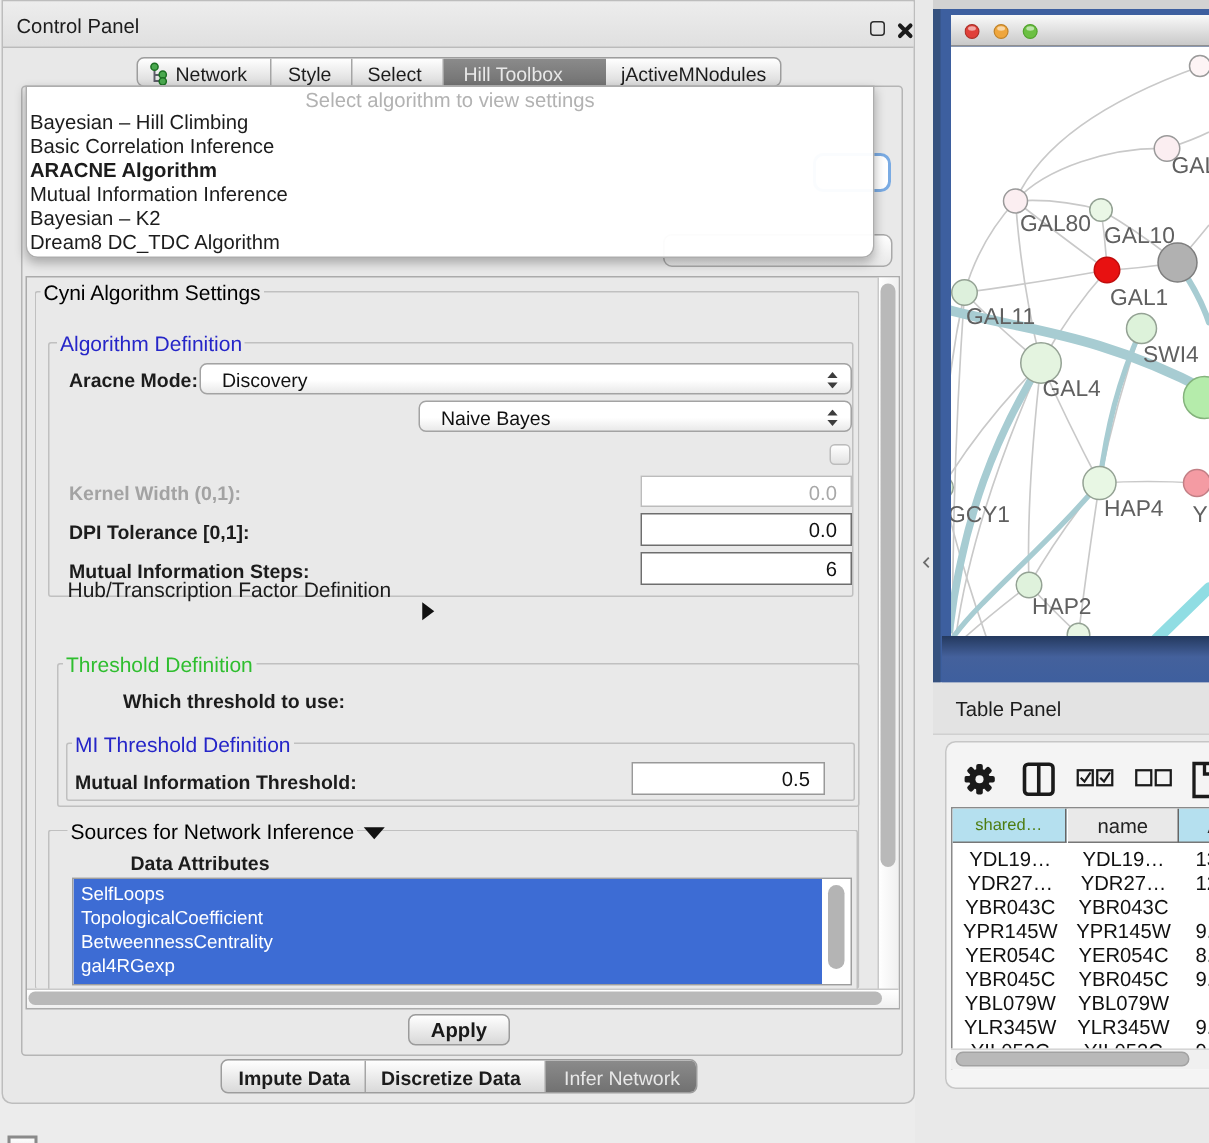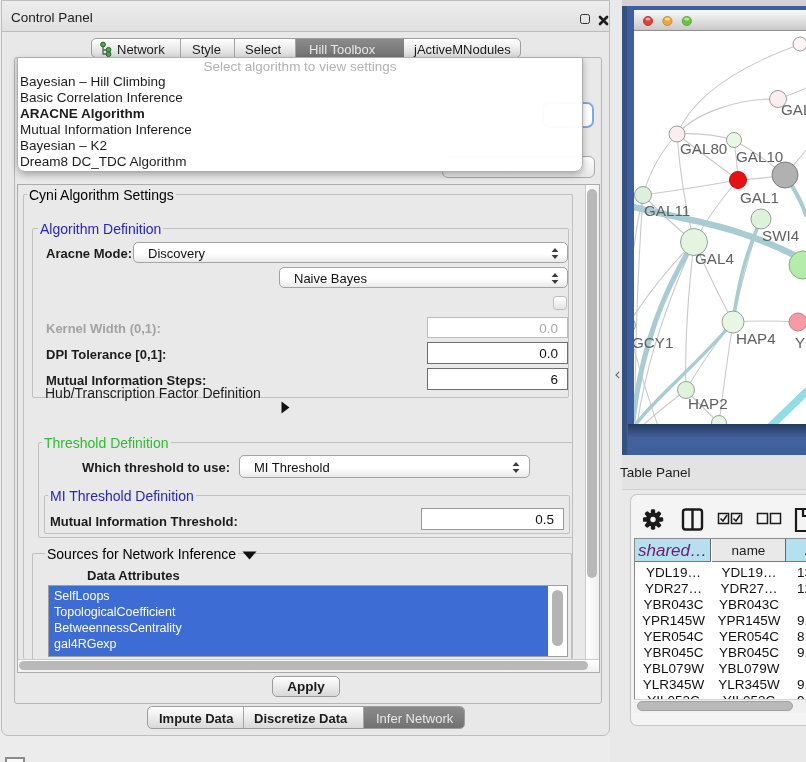--- a/index.html
+++ b/index.html
@@ -105,33 +105,26 @@
 
   <div class="abs lbl" style="left:43px; top:384px; font-size:14px;">Hub/Transcription Factor Definition</div>
   <svg class="abs" style="left:278px; top:400px;" width="11" height="13" viewBox="0 0 11 13">
     <path d="M1.5 0.5 L9.5 6.5 L1.5 12.5 Z" fill="#111"></path>
     </svg>
 
   <div class="group" style="left:36px; top:441px; width:535px; height:96px;"></div>
   <div class="gtitle" style="left:40px; top:434px; color:#2fbe2f;">Threshold Definition</div>
 
   <div class="abs lbl b" style="left:80px; top:459px;">Which threshold to use:</div>
-  <div class="combo" style="left:237px; top:454px; width:291px; height:23px;">
-      <span class="tx" style="top:4px;">MI Threshold</span>
-    <svg class="abs" style="right:9px; top:6px;" width="8" height="11" viewBox="0 0 8 11">
-      <path d="M4 0 L7.4 4 L0.6 4 Z" fill="#3c3c3c"></path>
-        <path d="M4 11 L7.4 7 L0.6 7 Z" fill="#3c3c3c"></path>
-      </svg>
-  </div>
 
   <div class="group" style="left:42px; top:494px; width:526px; height:39px;"></div>
   <div class="gtitle" style="left:46px; top:487px; color:#2525c8;">MI Threshold Definition</div>
 
   <div class="abs lbl b" style="left:48px; top:513px;">Mutual Information Threshold:</div>
-  <div class="field" style="left:419px; top:507px; width:143px; height:22px; border-color:#999;">
+  <div class="field" style="left:419px; top:507px; width:129px; height:22px; border-color:#999;">
     <span class="v">0.5</span>
     </div>
 
   <div class="group" style="left:30px; top:552px; width:540px; height:110px; border-bottom:none;"></div>
   <div class="gtitle" style="left:43px; top:545px;">Sources for Network Inference</div>
   <svg class="abs" style="left:240px; top:549px;" width="15" height="11" viewBox="0 0 15 11">
     <path d="M0.5 1.5 L14.5 1.5 L7.5 9.5 Z" fill="#111"></path>
     </svg>
   <div class="abs lbl b" style="left:41px; top:567px;margin-left:44px;">Data Attributes</div>
 
@@ -265,21 +258,21 @@
     <text x="762" y="241">SWI4</text>
     <text x="695" y="264">GAL4</text>
     <text x="795" y="348">Y</text>
     <text x="632" y="348">GCY1</text>
     <text x="736" y="344">HAP4</text>
     <text x="688" y="409">HAP2</text>
   </g>
 </svg>
 
 <div class="abs" style="left:622px; top:455px; width:184px; height:35px; background:#e3e3e3; border-bottom:1px solid #d0d0d0;"></div>
-<div class="abs lbl" style="left:620px; top:465px; font-size:13.5px;">Table Panel</div>
+<div class="abs lbl" style="left:637px; top:465px; font-size:13.5px;">Table Panel</div>
 
 <div class="abs" style="left:630px; top:494px; width:176px; height:232px; background:#f4f4f4;
   border:1px solid #c6c6c6; border-radius:7px 0 0 7px; border-right:none;"></div>
 
 <svg class="abs" style="left:643px; top:507px;" width="163" height="26" viewBox="0 0 163 26">
 
   <g transform="translate(10,12.5)" fill="#1a1a1a">
     <g>
         <rect x="-2.2" y="-10.2" width="4.4" height="5" rx="1.4"></rect>
       </g>
@@ -322,21 +315,21 @@
     <rect x="114.5" y="6.5" width="10" height="10"></rect>
     <rect x="127.5" y="6.5" width="10" height="10"></rect>
   </g>
 
   <path d="M153 2 L166 2 L166 24 L153 24 Z M160 2 L160 9 L166 9" fill="none" stroke="#1a1a1a" stroke-width="2.2"></path>
 </svg>
 
 <div class="abs" style="left:634px; top:538px; width:172px; height:175px; background:#fff; overflow:hidden;
   border-left:1px solid #8a8a8a; border-top:1px solid #8a8a8a;">
   <div class="abs" style="left:0; top:0; width:76px; height:23px; background:#b5e0ef; border-right:1px solid #666; border-bottom:1px solid #777; text-align:center;">
-    <span style="font-size:17px; color:#701a75; line-height:23px;font-style:italic;">shared…</span></div>
+    <span style="font-size:11px; color:#4d7c0f; line-height:23px;">shared…</span></div>
   <div class="abs" style="left:77px; top:0; width:74px; height:23px; background:#e9e9e9; border-right:1px solid #666; border-bottom:1px solid #777; text-align:center;">
     <span style="font-size:13.5px; color:#222; line-height:23px;">name</span></div>
   <div class="abs" style="left:151px; top:0; width:21px; height:23px; background:#b5e0ef; border-bottom:1px solid #777; overflow:hidden;">
     <span class="abs" style="left:19px; top:0; font-size:13.5px; color:#222; line-height:23px;">A</span>
     </div>
   <div id="rows">
       <div class="abs" style="left:0;top:26px;width:77px;height:16px;text-align:center;font-size:13.5px;color:#111;">YDL19…</div>
       <div class="abs" style="left:77px;top:26px;width:74px;height:16px;text-align:center;font-size:13.5px;color:#111;">YDL19…</div>
       <div class="abs" style="left:162px;top:26px;width:20px;height:16px;font-size:13.5px;color:#111;">13</div>
       <div class="abs" style="left:0;top:42px;width:77px;height:16px;text-align:center;font-size:13.5px;color:#111;">YDR27…</div>

